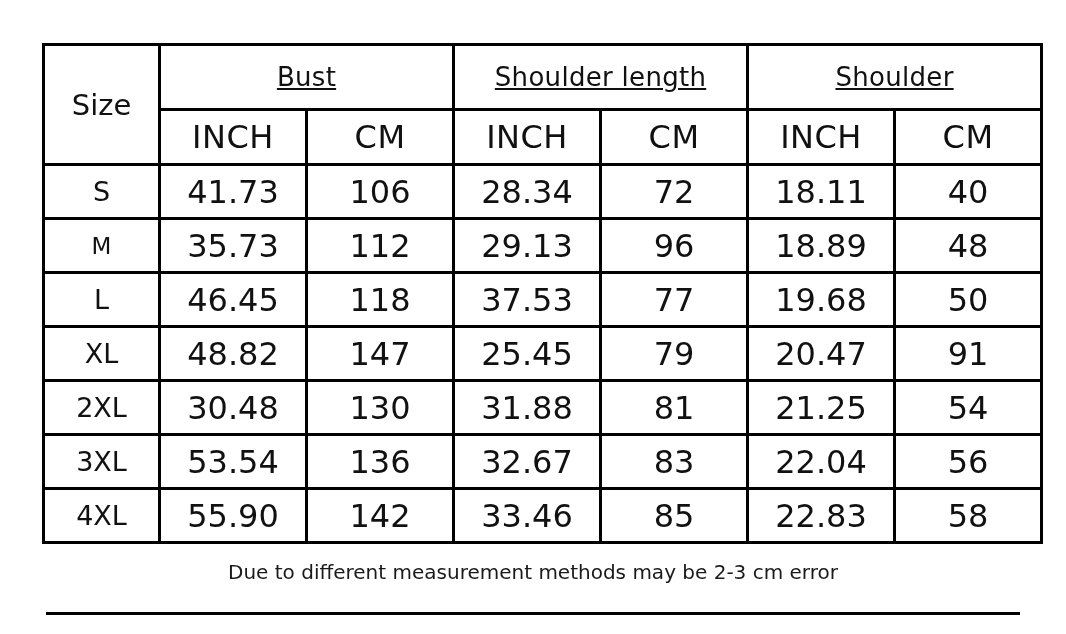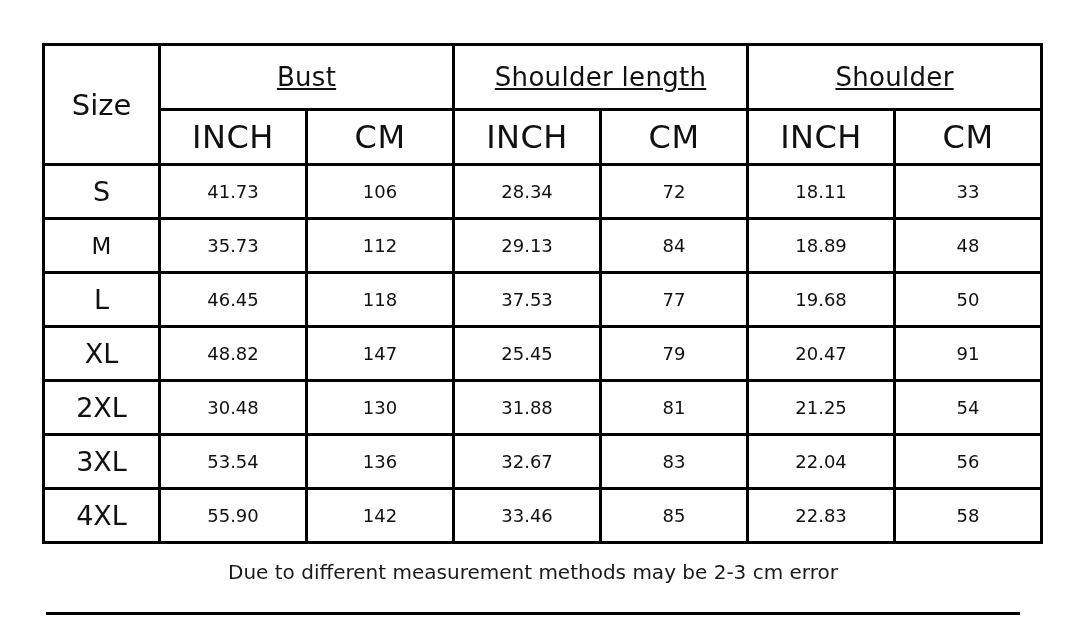--- a/index.html
+++ b/index.html
@@ -62,21 +62,21 @@
   }
   .hdr-size {
     font-size: 29px;
   }
   .hdr-unit {
     font-size: 32px;
     height: 52px;
     letter-spacing: 0.5px;
   }
   .cell {
-    font-size: 18px;
+    font-size: 32px;
     height: 51px;
   }
   .cell-size {
     font-size: 27px;
   }
   .cell-size.small {
     font-size: 23px;
   }
 
   .note {
@@ -132,28 +132,28 @@
         </tr>
       </thead>
       <tbody>
         <tr>
           <td class="cell cell-size">S</td>
           <td class="cell">41.73</td>
           <td class="cell">106</td>
           <td class="cell">28.34</td>
           <td class="cell">72</td>
           <td class="cell">18.11</td>
-          <td class="cell">33</td>
+          <td class="cell">40</td>
         </tr>
         <tr>
           <td class="cell cell-size small">M</td>
           <td class="cell">35.73</td>
           <td class="cell">112</td>
           <td class="cell">29.13</td>
-          <td class="cell">84</td>
+          <td class="cell">96</td>
           <td class="cell">18.89</td>
           <td class="cell">48</td>
         </tr>
         <tr>
           <td class="cell cell-size">L</td>
           <td class="cell">46.45</td>
           <td class="cell">118</td>
           <td class="cell">37.53</td>
           <td class="cell">77</td>
           <td class="cell">19.68</td>

